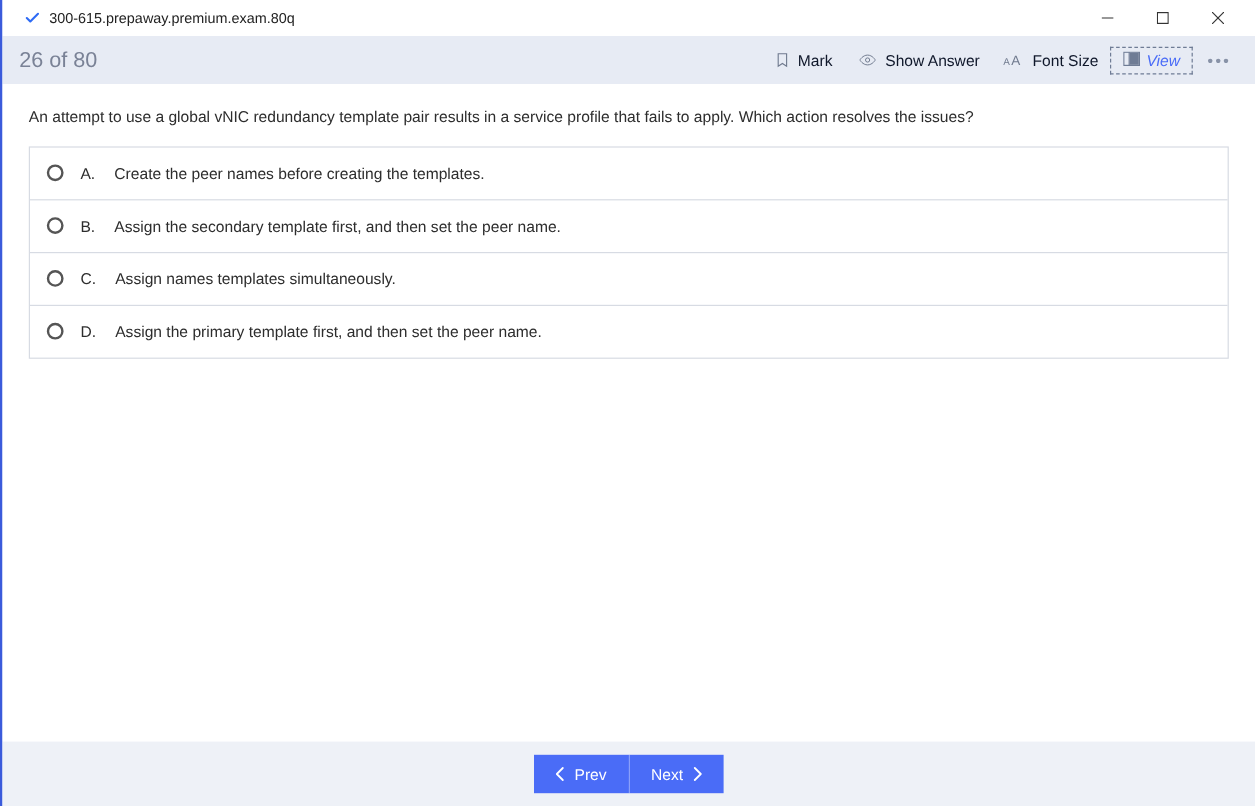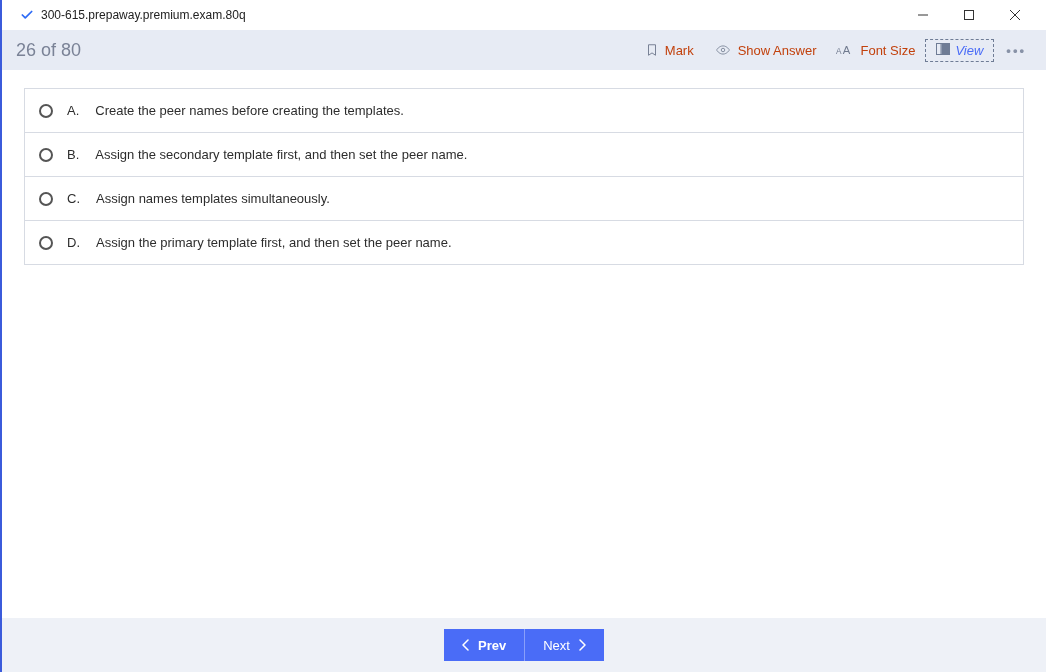--- a/index.html
+++ b/index.html
@@ -43,21 +43,21 @@
     align-items: center;
     padding: 0 14px;
     color: #616d82;
     font-size: 14px;
   }
   .progress-text { color: #7a8296; font-size: 18px; }
   .toolbar-spacer { flex: 1; }
   .tb-item {
     display: flex; align-items: center; gap: 6px;
     padding: 4px 10px;
-    color: #c2410c;
+    color: #0f172a;
     cursor: pointer;
     font-size: 13px;
   }
   .tb-item svg { flex-shrink: 0; }
   .view-btn {
     border: 1px dashed #6f7c95;
     padding: 3px 10px;
     color: #4a6cf7;
     display: flex; align-items: flex-start; gap: 5px; font-style: italic;
   }
@@ -114,21 +114,21 @@
     color: #fff;
     height: 32px;
     padding: 0 18px;
     display: flex;
     align-items: center;
     gap: 8px;
     font-size: 13px;
     cursor: pointer;
     border: none;
   }
-  .navbtn.prev { border-right: 1px solid rgba(255,255,255,0.35); font-weight: bold; }
+  .navbtn.prev { border-right: 1px solid rgba(255,255,255,0.35); }
   .navbtn svg { display: block; }
 </style>
 </head>
 <body>
 
 <div class="titlebar">
   <span class="app-icon">
     <svg width="14" height="14" viewBox="0 0 24 24">
         <path d="M20 6L9 17l-5-5" stroke="#2e6bf5" stroke-width="3" fill="none" stroke-linecap="round" stroke-linejoin="round"></path>
       </svg>
@@ -183,20 +183,21 @@
         <rect x="5.5" y="1" width="7.5" height="10" fill="#6f7c95"></rect>
       </svg>
     <span>View</span>
   </div>
   <div class="tb-item more-btn">
     <span>•••</span>
   </div>
 </div>
 
 <div class="content">
+  <div class="question-text">An attempt to use a global vNIC redundancy template pair results in a service profile that fails to apply. Which action resolves the issues?</div>
   <div class="options">
     <div class="option">
       <span class="radio"></span>
       <span class="opt-letter">A.</span>
       <span>Create the peer names before creating the templates.</span>
     </div>
     <div class="option">
       <span class="radio"></span>
       <span class="opt-letter">B.</span>
       <span>Assign the secondary template first, and then set the peer name.</span>

